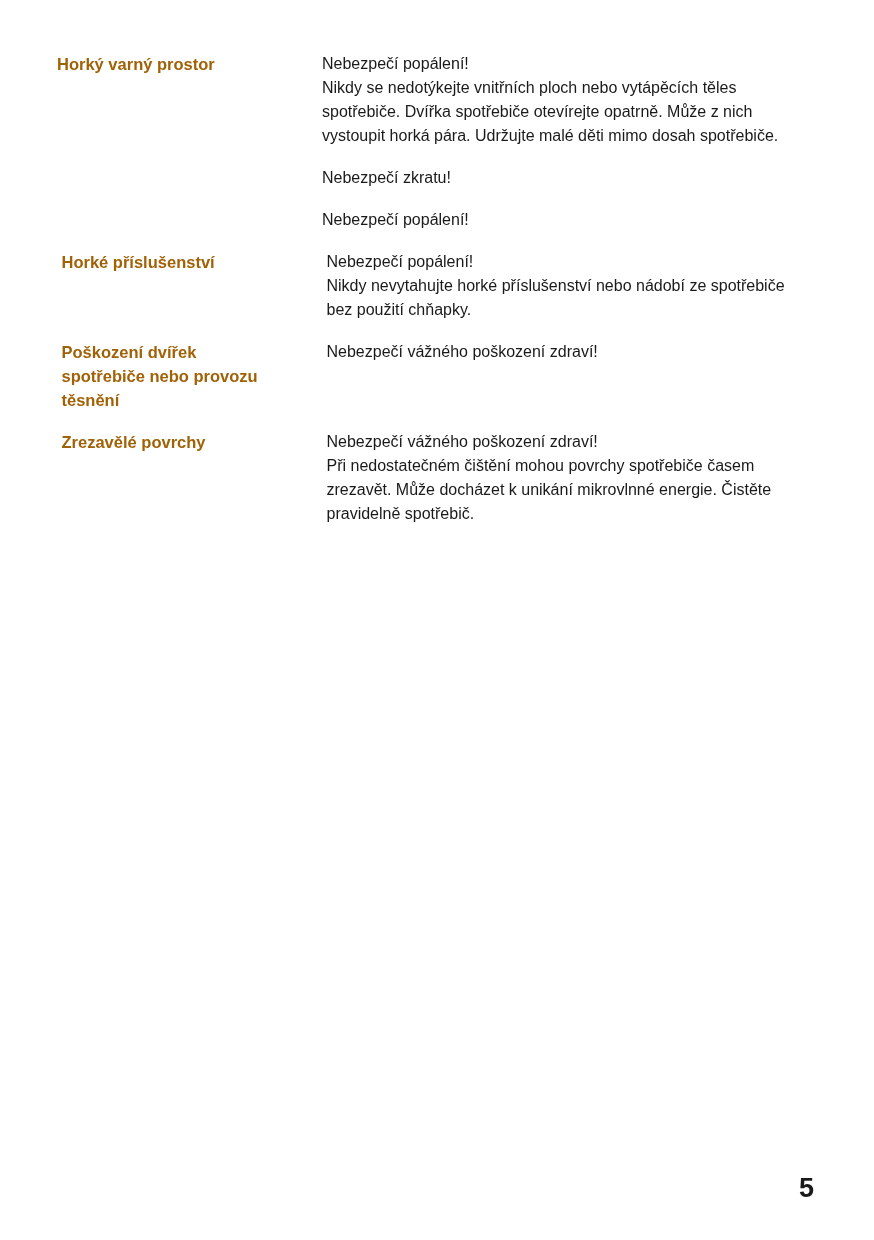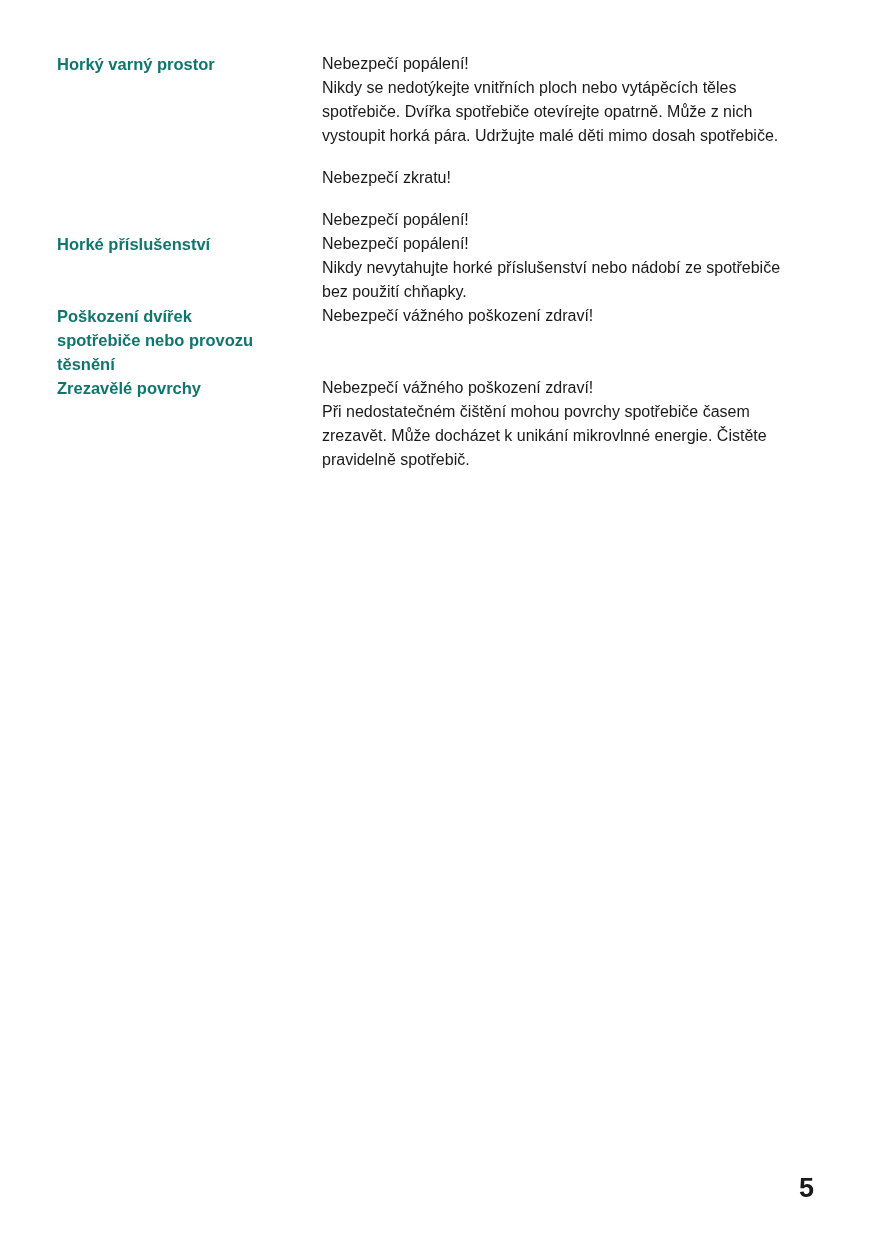--- a/index.html
+++ b/index.html
@@ -20,32 +20,34 @@
     position: absolute;
     left: 57px;
     top: 52px;
     width: 748px;
   }
   .row {
     display: flex;
     align-items: flex-start;
   }
   .row + .row {
+    margin-top: 18px;
+    justify-content: center;
   }
   .heading-col {
     width: 205px;
     margin-right: 60px;
     flex-shrink: 0;
   }
   .section-heading {
     margin: 0;
     font-size: 16.5px;
     font-weight: bold;
     line-height: 24px;
-    color: #0f766e;
+    color: #a16207;
   }
   .body-col {
     width: 474px;
   }
   .warning-block + .warning-block {
     margin-top: 18px;
   }
   .warning-title,
   .warning-body {
     margin: 0;

